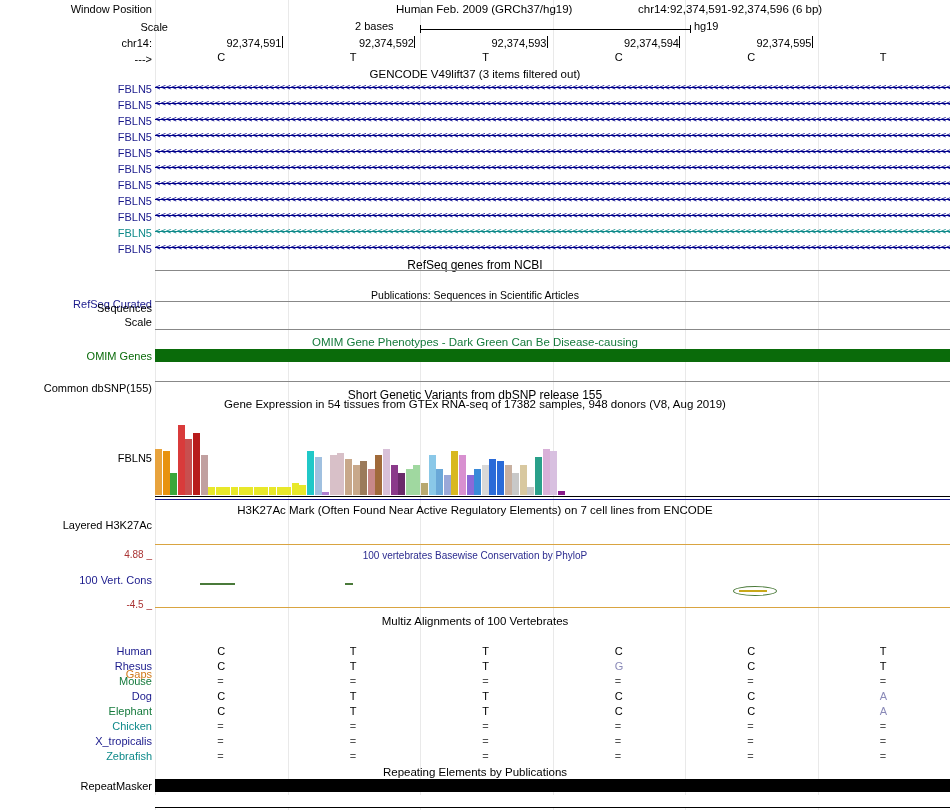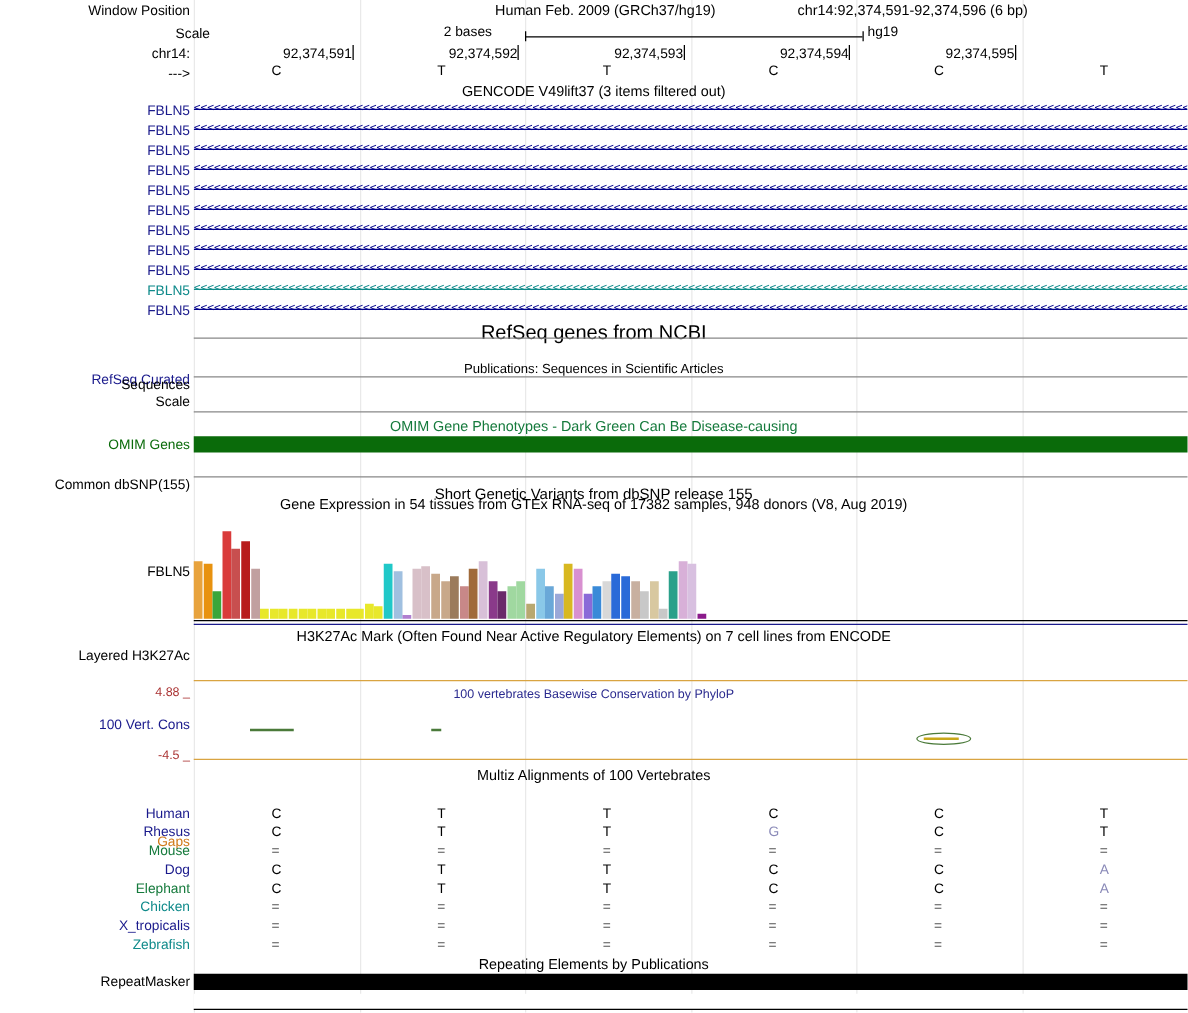--- a/index.html
+++ b/index.html
@@ -158,21 +158,21 @@
         <div class="arrows">&lt;&lt;&lt;&lt;&lt;&lt;&lt;&lt;&lt;&lt;&lt;&lt;&lt;&lt;&lt;&lt;&lt;&lt;&lt;&lt;&lt;&lt;&lt;&lt;&lt;&lt;&lt;&lt;&lt;&lt;&lt;&lt;&lt;&lt;&lt;&lt;&lt;&lt;&lt;&lt;&lt;&lt;&lt;&lt;&lt;&lt;&lt;&lt;&lt;&lt;&lt;&lt;&lt;&lt;&lt;&lt;&lt;&lt;&lt;&lt;&lt;&lt;&lt;&lt;&lt;&lt;&lt;&lt;&lt;&lt;&lt;&lt;&lt;&lt;&lt;&lt;&lt;&lt;&lt;&lt;&lt;&lt;&lt;&lt;&lt;&lt;&lt;&lt;&lt;&lt;&lt;&lt;&lt;&lt;&lt;&lt;&lt;&lt;&lt;&lt;&lt;&lt;&lt;&lt;&lt;&lt;&lt;&lt;&lt;&lt;&lt;&lt;&lt;&lt;&lt;&lt;&lt;&lt;&lt;&lt;&lt;&lt;&lt;&lt;&lt;&lt;&lt;&lt;&lt;&lt;&lt;&lt;&lt;&lt;&lt;&lt;&lt;&lt;&lt;&lt;&lt;&lt;&lt;&lt;&lt;&lt;&lt;&lt;&lt;&lt;&lt;&lt;&lt;&lt;&lt;&lt;&lt;&lt;&lt;&lt;&lt;&lt;&lt;&lt;&lt;&lt;&lt;&lt;&lt;&lt;&lt;&lt;&lt;&lt;&lt;&lt;&lt;&lt;&lt;&lt;&lt;&lt;&lt;&lt;&lt;&lt;&lt;&lt;&lt;&lt;&lt;&lt;&lt;&lt;&lt;&lt;&lt;&lt;&lt;&lt;</div>
       </div>
       <div class="lbl lbl-blue" style="left: 0px; top: 243px; width: 152px;">FBLN5</div>
       <div class="generow" style="top: 242px;">
         <div class="genebar"></div>
         <div class="arrows">&lt;&lt;&lt;&lt;&lt;&lt;&lt;&lt;&lt;&lt;&lt;&lt;&lt;&lt;&lt;&lt;&lt;&lt;&lt;&lt;&lt;&lt;&lt;&lt;&lt;&lt;&lt;&lt;&lt;&lt;&lt;&lt;&lt;&lt;&lt;&lt;&lt;&lt;&lt;&lt;&lt;&lt;&lt;&lt;&lt;&lt;&lt;&lt;&lt;&lt;&lt;&lt;&lt;&lt;&lt;&lt;&lt;&lt;&lt;&lt;&lt;&lt;&lt;&lt;&lt;&lt;&lt;&lt;&lt;&lt;&lt;&lt;&lt;&lt;&lt;&lt;&lt;&lt;&lt;&lt;&lt;&lt;&lt;&lt;&lt;&lt;&lt;&lt;&lt;&lt;&lt;&lt;&lt;&lt;&lt;&lt;&lt;&lt;&lt;&lt;&lt;&lt;&lt;&lt;&lt;&lt;&lt;&lt;&lt;&lt;&lt;&lt;&lt;&lt;&lt;&lt;&lt;&lt;&lt;&lt;&lt;&lt;&lt;&lt;&lt;&lt;&lt;&lt;&lt;&lt;&lt;&lt;&lt;&lt;&lt;&lt;&lt;&lt;&lt;&lt;&lt;&lt;&lt;&lt;&lt;&lt;&lt;&lt;&lt;&lt;&lt;&lt;&lt;&lt;&lt;&lt;&lt;&lt;&lt;&lt;&lt;&lt;&lt;&lt;&lt;&lt;&lt;&lt;&lt;&lt;&lt;&lt;&lt;&lt;&lt;&lt;&lt;&lt;&lt;&lt;&lt;&lt;&lt;&lt;&lt;&lt;&lt;&lt;&lt;&lt;&lt;&lt;&lt;&lt;&lt;&lt;&lt;&lt;&lt;&lt;</div>
       </div>
     </div>
 
   <div class="lbl lbl-blue" style="left:0;top:272px;width:152px;margin-top:26px;">RefSeq Curated</div>
-  <div class="center-title black" style="top:258px;font-size:16px;">RefSeq genes from NCBI</div>
+  <div class="center-title black" style="top:258px;font-size:12px;">RefSeq genes from NCBI</div>
   <div class="hr-thin" style="top:270px;"></div>
 
   <div class="lbl lbl-dark" style="left:0;top:302px;width:152px;">Sequences</div>
   <div class="center-title black" style="top:289px;font-size:10.5px;">Publications: Sequences in Scientific Articles</div>
   <div class="hr-thin" style="top:301px;"></div>
 
   <div class="lbl lbl-dark" style="left:0;top:316px;width:152px;">Scale</div>
   <div class="hr-thin" style="top:329px;"></div>
 
   <div class="center-title green" style="top:336px;">OMIM Gene Phenotypes - Dark Green Can Be Disease-causing</div>

